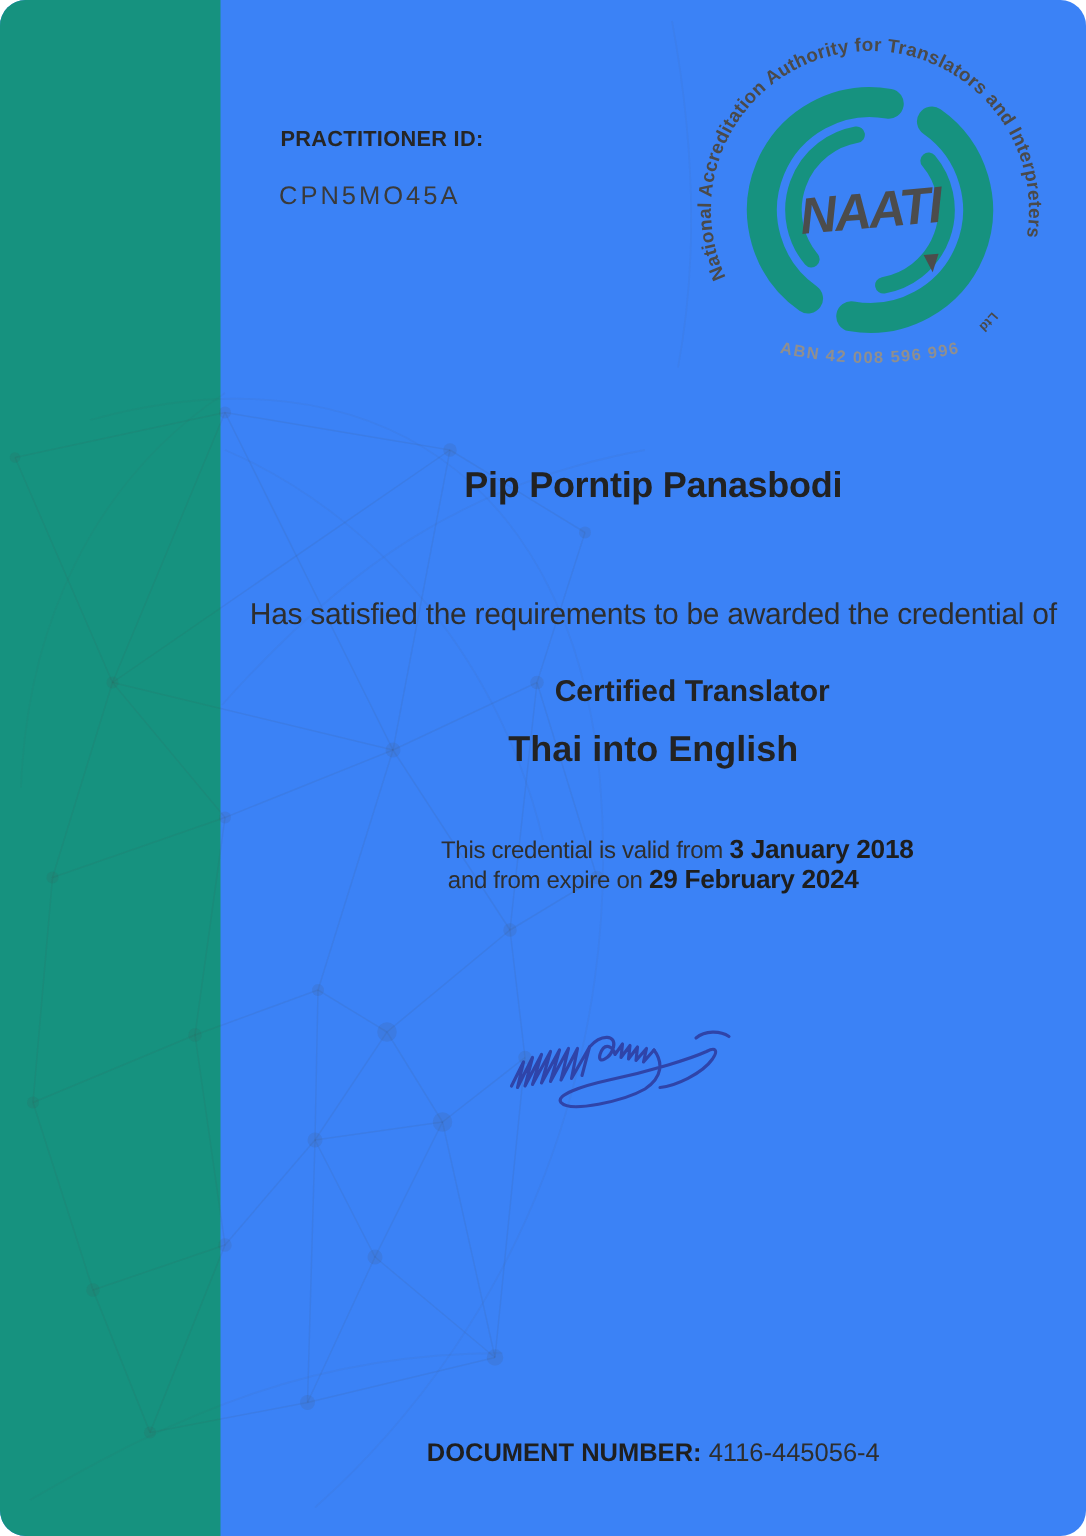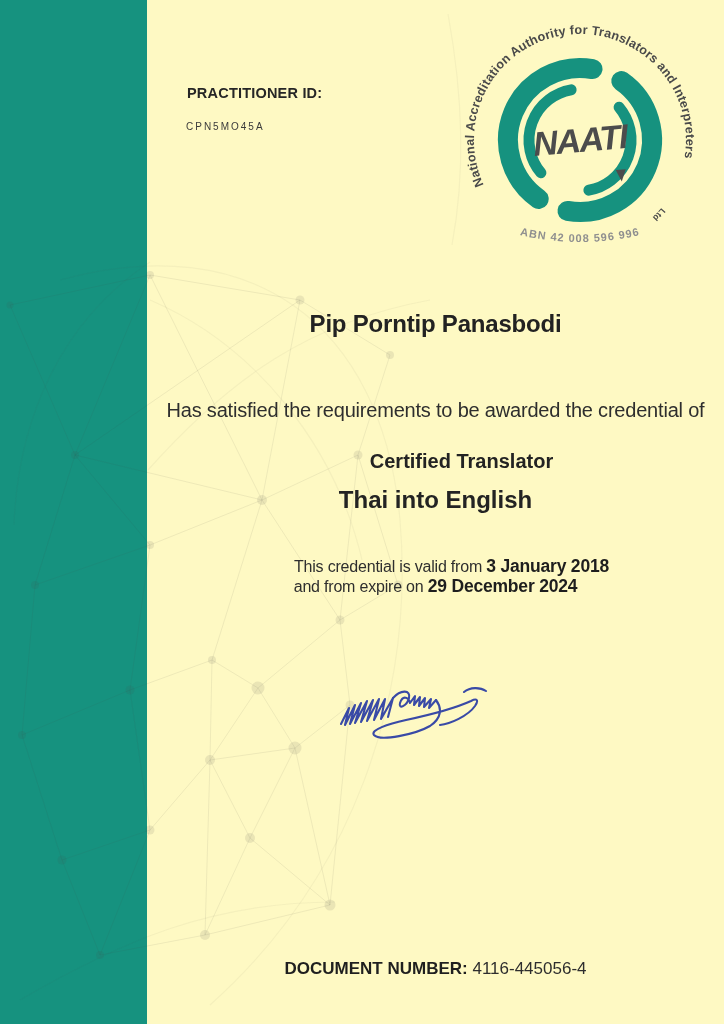--- a/index.html
+++ b/index.html
@@ -1,23 +1,23 @@
 <!DOCTYPE html>
 <html><head>
 <meta charset="utf-8">
 <style>
   html,body{margin:0;padding:0;background:#ffffff;}
   .page{
-    position:relative;width:724px;height:1024px;background:#fef9c3;overflow:hidden;
-    font-family:"Liberation Sans",sans-serif;color:#262626;
+    position:relative;width:724px;height:1024px;background:#3b82f6;overflow:hidden;
+    font-family:"Liberation Sans",sans-serif;color:#262626;border-radius:17px;
   }
   .teal-bar{position:absolute;left:0;top:0;width:147px;height:1024px;background:#16927F;}
   .plexus{position:absolute;left:0;top:0;pointer-events:none;}
   .pid-label{position:absolute;left:187px;top:85px;font-size:14.5px;font-weight:bold;color:#262626;letter-spacing:.2px;}
-  .pid-value{position:absolute;left:186px;top:121px;font-size:10px;color:#3a3a3a;letter-spacing:2px;}
+  .pid-value{position:absolute;left:186px;top:121px;font-size:17px;color:#3a3a3a;letter-spacing:2px;}
   .logo{position:absolute;left:443px;top:11px;}
   .center-col{position:absolute;left:147px;width:577px;text-align:center;}
   .sig-col{position:absolute;left:147px;width:534px;text-align:center;}
   .name{top:310px;font-size:24px;font-weight:bold;letter-spacing:-.2px;color:#222;}
   .statement{top:399px;font-size:20px;letter-spacing:-.2px;color:#2e2e2e;}
   .cred-title{top:450px;font-size:20px;font-weight:bold;color:#232323;padding-left:26px;}
   .cred-lang{top:486px;font-size:24px;font-weight:bold;color:#232323;}
   .valid-line{top:556px;font-size:16px;letter-spacing:-.2px;color:#2e2e2e;padding-left:16px;}
   .expire-line{top:576px;font-size:16px;letter-spacing:-.2px;color:#2e2e2e;}
   .valid-line b,.expire-line b{font-size:17.5px;color:#1e1e1e;letter-spacing:-.2px;}
@@ -161,21 +161,21 @@
 
   <div class="center-col cred-lang">Thai into English</div>
 
   <div class="center-col valid-line">
     <span>This credential is valid from</span>
     <b>3 January 2018</b>
   </div>
 
   <div class="center-col expire-line">
     <span>and from expire on</span>
-    <b>29 December 2024</b>
+    <b>29 February 2024</b>
   </div>
 
   <svg class="signature" width="180" height="78" viewBox="0 0 180 78">
     <g stroke="#2F41A5" stroke-width="2.1" fill="none" stroke-linecap="round" stroke-linejoin="round" opacity="0.95">
       <path d="M23 52 L31 36 L27 53 L37 33 L32 52 L43 31 L37 51 L49 29 L43 50 L55 28 L49 49 L61 27 L56 48 L67 27 L63 47 L75 26 L70 45"></path>
       <path d="M75 26 C83 17 93 18 91 26 C89 34 80 38 82 31 C85 22 91 26 92 31 L97 24 L96 33 L102 25 L101 34 L107 26 L106 35 L113 27 L111 36 L118 28"></path>
       <path d="M118 28 C124 36 124 46 112 54 C98 62 62 70 56 63 C52 58 70 52 88 48 C116 42 142 34 153 29 C159 26 161 28 157 34 C150 44 132 52 122 53"></path>
       <path d="M146 20 C152 15 162 15 168 19"></path>
     </g>
   </svg>

